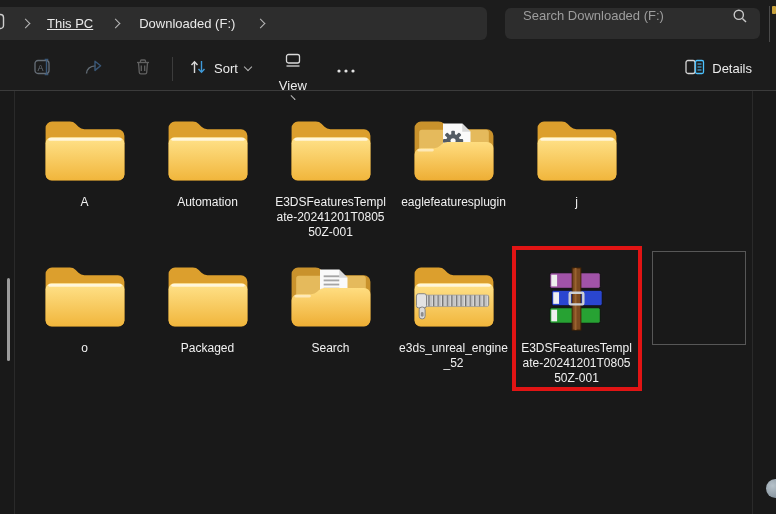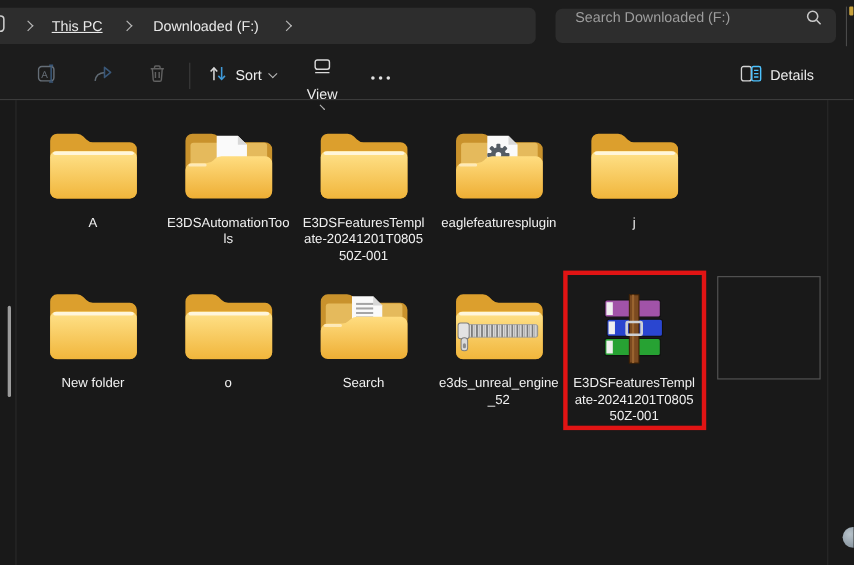--- a/index.html
+++ b/index.html
@@ -134,21 +134,21 @@
     </div>
     <div class="tbtn" style="margin-left:14px;">
       <span>
         <svg width="18" height="4" viewBox="0 0 18 4" fill="#e2e2e2">
             <circle cx="2" cy="2" r="1.6"></circle>
             <circle cx="9" cy="2" r="1.6"></circle>
             <circle cx="16" cy="2" r="1.6"></circle>
           </svg>
       </span>
     </div>
-    <div class="tbtn" style="margin-left:auto;margin-right:28px;">
+    <div class="tbtn" style="margin-left:auto;margin-right:16px;">
       <span>
         <svg width="20" height="16" viewBox="0 0 20 16" fill="none">
             <rect x="1" y="1.5" width="9" height="13" rx="2" stroke="#d5d5d5" stroke-width="1.3"></rect>
             <rect x="10.5" y="1.5" width="8" height="13" rx="1.5" stroke="#4cc2ff" stroke-width="1.3"></rect>
             <g stroke="#4cc2ff" stroke-width="1.2">
               <path d="M12.5 5 h4 M12.5 8 h4 M12.5 11 h4"></path>
             </g>
           </svg>
       </span>
       <span>Details</span>
@@ -175,34 +175,31 @@
           <rect x="5" y="25" width="86" height="47" rx="6.5" fill="url(#gf1)"></rect>
           <rect x="8" y="25.5" width="80" height="3.5" rx="1.75" fill="#fff" opacity="0.7"></rect>
         </svg>
       </div>
       <div class="flabel">A</div>
     </div>
     <div class="tile">
       <div class="iconwrap">
         <svg width="88" height="72" viewBox="0 0 96 78" xmlns="http://www.w3.org/2000/svg">
           <defs>
-            <linearGradient id="go1" x1="0" x2="0" y1="0" y2="1">
-              <stop offset="0" stop-color="#ffdd80"></stop>
-              <stop offset="1" stop-color="#eeae34"></stop>
-            </linearGradient>
-          </defs>
-          <path d="M5 20 v-5 a7 7 0 0 1 7-7 h19 a9 9 0 0 1 6.4 2.7 l3 3 a9 9 0 0 0 6.4 2.7 H84 a7 7 0 0 1 7 7 v41 a7 7 0 0 1 -7 7 H12 a7 7 0 0 1 -7 -7 Z" fill="#c9922c"></path>
-          <rect x="10" y="17" width="76" height="42" rx="3" fill="#e5ba5c"></rect>
-          <path d="M36 10 h21 l9 9 v31 H36 Z" fill="#fafafa"></path>
-          <path d="M57 10 v9 h9 Z" fill="#d8d8d8"></path>
-          <path d="M5 44 a7 7 0 0 1 7-7 h14.5 a9 9 0 0 0 6.4-2.7 l1.4-1.4 a9 9 0 0 1 6.4-2.7 H84 a7 7 0 0 1 7 7 v28 a7 7 0 0 1 -7 7 H12 a7 7 0 0 1 -7 -7 Z" fill="url(#go1)"></path>
-          <rect x="8" y="37.5" width="18" height="3" rx="1.5" fill="#fff" opacity="0.5"></rect>
-        </svg>
-      </div>
-      <div class="flabel">E3DSAutomationTools</div>
+            <linearGradient id="gf1" x1="0" x2="0" y1="0" y2="1">
+              <stop offset="0" stop-color="#ffe28a"></stop>
+              <stop offset="1" stop-color="#f1b63c"></stop>
+            </linearGradient>
+          </defs>
+          <path d="M5 21 v-6 a7 7 0 0 1 7-7 h19.5 a9 9 0 0 1 6.4 2.7 l3 3 a9 9 0 0 0 6.4 2.7 H84 a7 7 0 0 1 7 7 v42 a7 7 0 0 1 -7 7 H12 a7 7 0 0 1 -7 -7 Z" fill="#dc9f2d"></path>
+          <rect x="5" y="25" width="86" height="47" rx="6.5" fill="url(#gf1)"></rect>
+          <rect x="8" y="25.5" width="80" height="3.5" rx="1.75" fill="#fff" opacity="0.7"></rect>
+        </svg>
+      </div>
+      <div class="flabel">Automation</div>
     </div>
     <div class="tile">
       <div class="iconwrap">
         <svg width="88" height="72" viewBox="0 0 96 78" xmlns="http://www.w3.org/2000/svg">
           <defs>
             <linearGradient id="gf1" x1="0" x2="0" y1="0" y2="1">
               <stop offset="0" stop-color="#ffe28a"></stop>
               <stop offset="1" stop-color="#f1b63c"></stop>
             </linearGradient>
           </defs>
@@ -267,37 +264,37 @@
             <linearGradient id="gf1" x1="0" x2="0" y1="0" y2="1">
               <stop offset="0" stop-color="#ffe28a"></stop>
               <stop offset="1" stop-color="#f1b63c"></stop>
             </linearGradient>
           </defs>
           <path d="M5 21 v-6 a7 7 0 0 1 7-7 h19.5 a9 9 0 0 1 6.4 2.7 l3 3 a9 9 0 0 0 6.4 2.7 H84 a7 7 0 0 1 7 7 v42 a7 7 0 0 1 -7 7 H12 a7 7 0 0 1 -7 -7 Z" fill="#dc9f2d"></path>
           <rect x="5" y="25" width="86" height="47" rx="6.5" fill="url(#gf1)"></rect>
           <rect x="8" y="25.5" width="80" height="3.5" rx="1.75" fill="#fff" opacity="0.7"></rect>
         </svg>
       </div>
-      <div class="flabel">New folder</div>
-    </div>
-    <div class="tile">
-      <div class="iconwrap">
-        <svg width="88" height="72" viewBox="0 0 96 78" xmlns="http://www.w3.org/2000/svg">
-          <defs>
-            <linearGradient id="gf1" x1="0" x2="0" y1="0" y2="1">
-              <stop offset="0" stop-color="#ffe28a"></stop>
-              <stop offset="1" stop-color="#f1b63c"></stop>
-            </linearGradient>
-          </defs>
-          <path d="M5 21 v-6 a7 7 0 0 1 7-7 h19.5 a9 9 0 0 1 6.4 2.7 l3 3 a9 9 0 0 0 6.4 2.7 H84 a7 7 0 0 1 7 7 v42 a7 7 0 0 1 -7 7 H12 a7 7 0 0 1 -7 -7 Z" fill="#dc9f2d"></path>
-          <rect x="5" y="25" width="86" height="47" rx="6.5" fill="url(#gf1)"></rect>
-          <rect x="8" y="25.5" width="80" height="3.5" rx="1.75" fill="#fff" opacity="0.7"></rect>
-        </svg>
-      </div>
       <div class="flabel">o</div>
+    </div>
+    <div class="tile">
+      <div class="iconwrap">
+        <svg width="88" height="72" viewBox="0 0 96 78" xmlns="http://www.w3.org/2000/svg">
+          <defs>
+            <linearGradient id="gf1" x1="0" x2="0" y1="0" y2="1">
+              <stop offset="0" stop-color="#ffe28a"></stop>
+              <stop offset="1" stop-color="#f1b63c"></stop>
+            </linearGradient>
+          </defs>
+          <path d="M5 21 v-6 a7 7 0 0 1 7-7 h19.5 a9 9 0 0 1 6.4 2.7 l3 3 a9 9 0 0 0 6.4 2.7 H84 a7 7 0 0 1 7 7 v42 a7 7 0 0 1 -7 7 H12 a7 7 0 0 1 -7 -7 Z" fill="#dc9f2d"></path>
+          <rect x="5" y="25" width="86" height="47" rx="6.5" fill="url(#gf1)"></rect>
+          <rect x="8" y="25.5" width="80" height="3.5" rx="1.75" fill="#fff" opacity="0.7"></rect>
+        </svg>
+      </div>
+      <div class="flabel">Packaged</div>
     </div>
     <div class="tile">
       <div class="iconwrap">
         <svg width="88" height="72" viewBox="0 0 96 78" xmlns="http://www.w3.org/2000/svg">
           <defs>
             <linearGradient id="go2" x1="0" x2="0" y1="0" y2="1">
               <stop offset="0" stop-color="#ffdd80"></stop>
               <stop offset="1" stop-color="#eeae34"></stop>
             </linearGradient>
           </defs>

